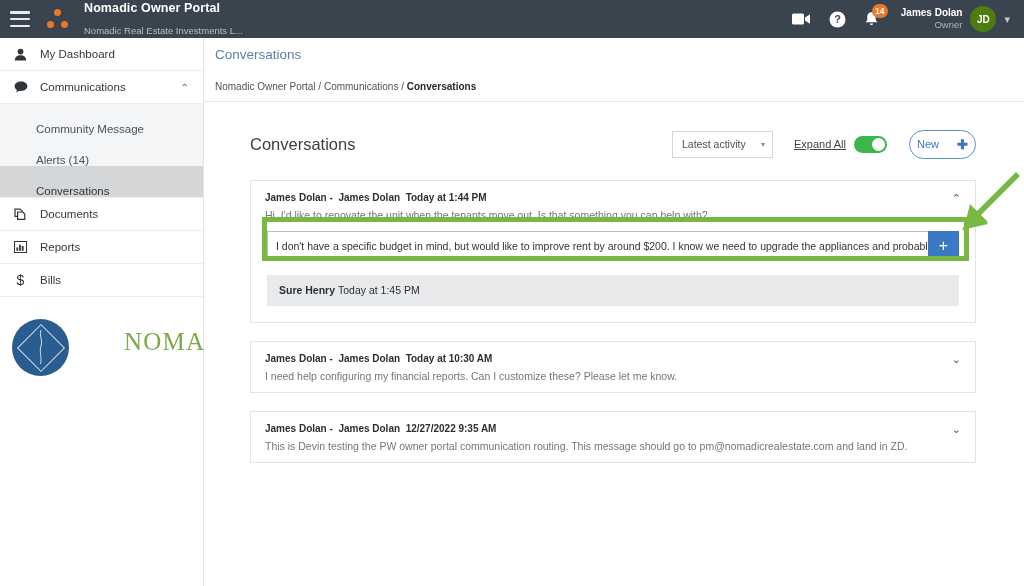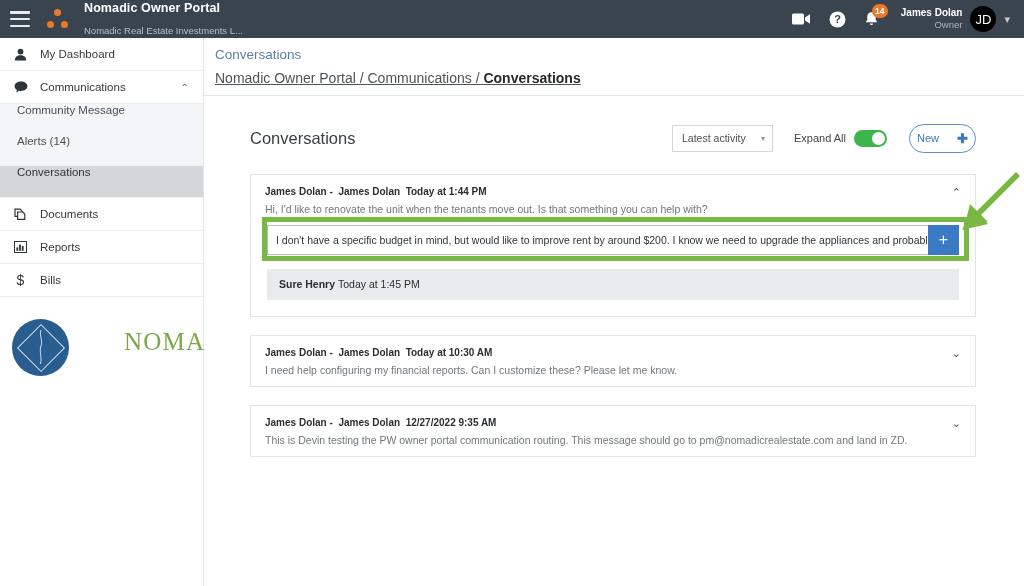--- a/index.html
+++ b/index.html
@@ -38,22 +38,22 @@
     font-size: 8.5px; font-weight: bold;
     border-radius: 9px; min-width: 16px; height: 14px;
     display: flex; align-items: center; justify-content: center; padding: 0 3px;
   }
   .userblock { display: flex; align-items: center; gap: 8px; margin-left: 22px; cursor: pointer; }
   .usernames { display: flex; flex-direction: column; align-items: flex-end; line-height: 1.2; }
   .uname { font-size: 10px; font-weight: bold; color: #ffffff; }
   .urole { font-size: 9.5px; color: #aab4bd; }
   .avatar {
     width: 26px; height: 26px; border-radius: 50%;
-    background: #000000; color: #fff;
-    font-size: 13px; font-weight: normal;
+    background: #4d7c0f; color: #fff;
+    font-size: 10px; font-weight: bold;
     display: flex; align-items: center; justify-content: center;
   }
   .caret-dn { color: #c3cad1; font-size: 11px; }
 
   
   .body { flex: 1; display: flex; min-height: 0; }
 
   
   .sidebar {
     width: 204px; min-width: 204px;
@@ -66,54 +66,54 @@
     padding: 0 14px 0 14px;
     border-bottom: 1px solid #eceef0;
     font-size: 11.5px; color: #33383d;
     cursor: pointer; position: relative;
   }
   .navicon { width: 26px; min-width: 26px; display: flex; align-items: center; color: #30353a; }
   .navlabel { flex: 1; }
   .chev { color: #5c6369; font-size: 10px; }
   .subgroup { background: #f4f5f6; border-bottom: 1px solid #eceef0; }
   .subitem {
-    height: 31px; display: flex; align-items: flex-start;
-    padding-left: 17px;
+    height: 31px; display: flex; align-items: flex-end;
+    padding-left: 36px;
     font-size: 11.5px; color: #4a5056; cursor: pointer;
   }
   .subitem.active { background: #d4d6d8; color: #2f3337; }
   .logobox { padding: 22px 10px 0 12px; display: flex; align-items: center; gap: 7px; }
   .seal { width: 57px; height: 57px; min-width: 57px; border-radius: 50%; background: #2a5d8f; position: relative; display:flex; align-items:center; justify-content:center; }
   .seal .dia { width: 34px; height: 34px; border: 1.3px solid #cfe0ee; transform: rotate(45deg); position: relative; }
   .seal .squig { position:absolute; left: 26px; top: 11px; width: 6px; height: 34px; }
   .logotext { display: flex; flex-direction: row; line-height: 1; margin-left: 48px; }
   .l1 { font-family: "Liberation Serif", serif; font-size: 25px; color: #7ba94c; letter-spacing: 1.2px; font-weight: normal; }
   .l2 { font-family: "Liberation Serif", serif; font-size: 17px; color: #3f464c; letter-spacing: 2.6px; margin-top: 3px; }
   .l3 { font-size: 5.1px; color: #5a6169; letter-spacing: .15px; margin-top: 5px; }
   .l3 b { color: #2a3036; }
 
   
   .main { flex: 1; background: #ffffff; display: flex; flex-direction: column; min-width: 0; }
   .crumbbar { padding: 8px 0 9px 11px; border-bottom: 1px solid #e4e7ea; }
   .crumbtitle { font-size: 13.5px; color: #5b7fa6; line-height: 1.3; }
-  .crumbpath { font-size: 14px; color: #4d5459; margin-top: 6px; text-decoration: underline; }
+  .crumbpath { font-size: 10px; color: #4d5459; margin-top: 17px; }
   .crumbpath b { color: #26292c; }
 
   .content { flex: 1; padding: 28px 48px 0 46px; overflow: hidden; }
   .toolrow { display: flex; align-items: center; margin-bottom: 21px; }
   .pagetitle { font-size: 16.5px; color: #3a3f44; flex: 1; }
   .selectbox {
     width: 101px; height: 27px; border: 1px solid #d3d7db; background: #fff;
     display: flex; align-items: center; padding: 0 7px 0 9px;
     font-size: 10.5px; color: #4a5056; cursor: pointer;
   }
   .selectbox .sv { flex: 1; }
   .selectbox .sc { color: #8b9299; font-size: 8px; }
   .expandwrap { display: flex; align-items: center; gap: 8px; margin-left: 21px; }
-  .explabel { font-size: 11px; color: #3f4549; }
+  .explabel { font-size: 11px; color: #3f4549; text-decoration: underline; }
   .toggle { width: 33px; height: 17px; border-radius: 10px; background: #3cb54a; position: relative; cursor: pointer; }
   .toggle .knob { position: absolute; right: 2px; top: 2px; width: 13px; height: 13px; border-radius: 50%; background: #fff; }
   .newbtn {
     margin-left: 22px; width: 67px; height: 29px; border-radius: 15px;
     border: 1px solid #5b8fd0; background: #fff; color: #3d76c0;
     font-size: 11px; display: flex; align-items: center; justify-content: center; gap: 18px;
     cursor: pointer;
   }
   .newbtn .plus { font-size: 13px; font-weight: bold; line-height: 1; }
 

